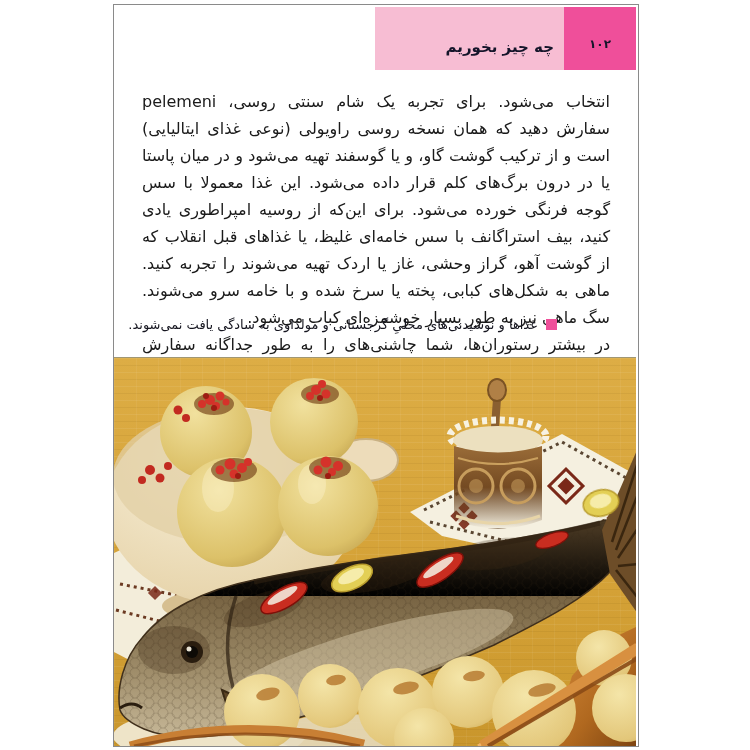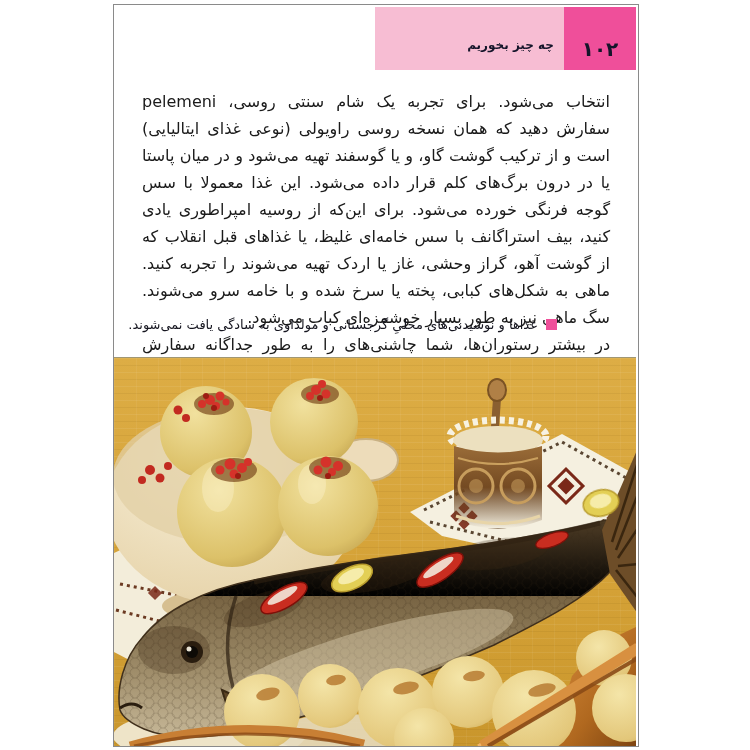--- a/index.html
+++ b/index.html
@@ -1,24 +1,24 @@
 <!DOCTYPE html>
 <html lang="fa"><head>
 <meta charset="utf-8">
 <style>
   html,body{margin:0;padding:0;background:#ffffff;font-family:"DejaVu Sans",sans-serif;}
   .canvas{position:relative;width:750px;height:750px;background:#ffffff;overflow:hidden;}
   .page{position:absolute;left:113px;top:4px;width:524px;height:741px;background:#ffffff;
         border:1px solid #8a8a8a;box-sizing:content-box;}
   .header-bar{position:absolute;left:261px;top:2px;width:189px;height:63px;
         background:#f7bdd3;direction:rtl;text-align:right;box-sizing:border-box;
-        padding:31px 10px 0 0;font-size:12px;font-weight:bold;color:#15152a;}
+        padding:31px 10px 0 0;font-size:15px;font-weight:bold;color:#15152a;}
   .page-num-box{position:absolute;left:450px;top:2px;width:72px;height:63px;
         background:#ef4f9a;box-sizing:border-box;text-align:center;padding-top:30px;
-        font-size:20px;font-weight:bold;color:#15152a;}
+        font-size:12px;font-weight:bold;color:#15152a;}
   .body-text{position:absolute;left:28px;top:83px;width:468px;direction:rtl;
         text-align:justify;text-align-last:right;font-size:16px;line-height:27px;
         color:#1a1a1a;}
   .body-text p{margin:0;padding:0;}
   .note-row{position:absolute;top:312px;right:81px;display:flex;direction:rtl;
         align-items:center;gap:9px;font-size:13px;font-weight:normal;color:#15151f;
         direction:rtl;}
   .bullet-square{width:11px;height:11px;background:#ef4f9a;flex:0 0 auto;}
   .photo{position:absolute;left:0;top:352px;width:522px;height:388px;overflow:hidden;
         border-top:1px solid rgba(110,95,40,.65);}

